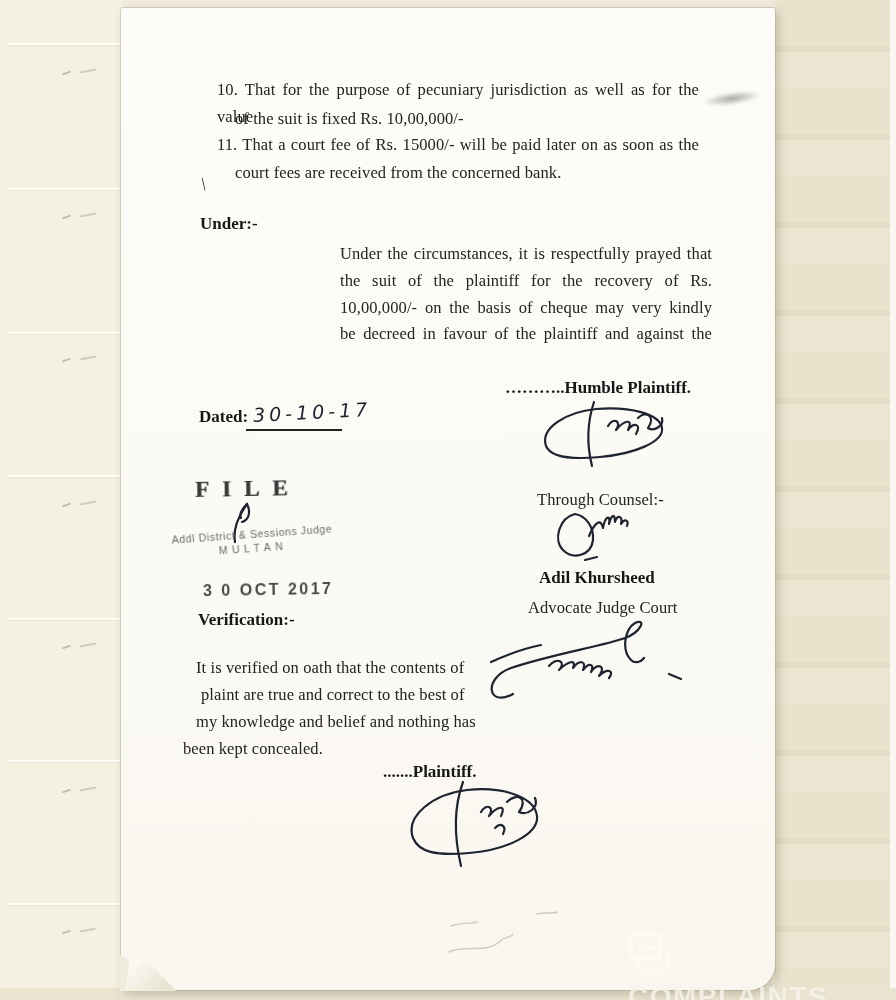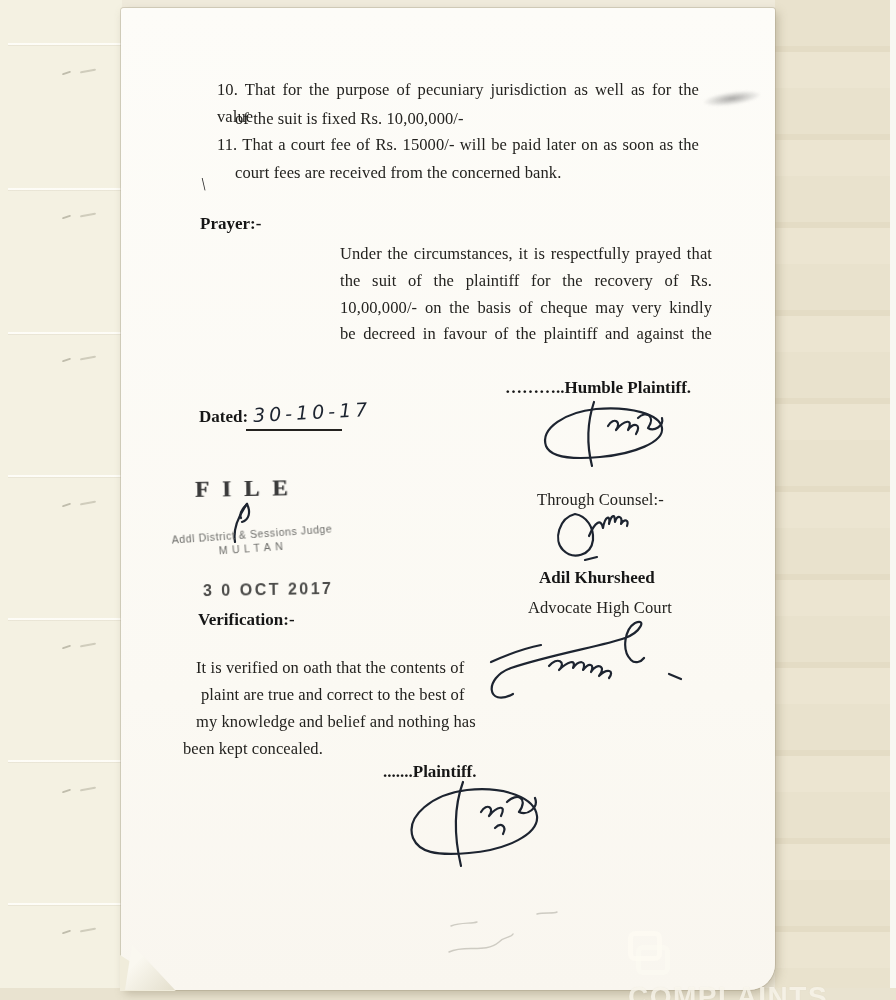--- a/index.html
+++ b/index.html
@@ -126,21 +126,21 @@
 
     <div class="smudge" style="left:582px;top:84px;"></div>
 
     <div class="abs bodytext just" style="left:96px;top:68px;width:482px;">10. That for the purpose of pecuniary jurisdiction as well as for the value</div>
     <div class="abs bodytext" style="left:114px;top:97px;width:482px;">of the suit is fixed Rs. 10,00,000/-</div>
     <div class="abs bodytext just" style="left:96px;top:123px;width:482px;">11. That a court fee of Rs. 15000/- will be paid later on as soon as the</div>
     <div class="abs bodytext" style="left:114px;top:151px;width:482px;">court fees are received from the concerned bank.</div>
 
     <div class="abs" style="left:80px;top:166px;font-size:18px;color:#2a2a2a;transform:rotate(6deg);">\</div>
 
-    <div class="abs bold h17" style="left:79px;top:206px;">Prayer:-</div>
+    <div class="abs bold h17" style="left:79px;top:206px;">Under:-</div>
     <div class="abs bodytext just" style="left:219px;top:233px;width:372px;line-height:26.5px;">Under the circumstances, it is respectfully prayed that</div>
     <div class="abs bodytext just" style="left:219px;top:259px;width:372px;">the suit of the plaintiff for the recovery of Rs.</div>
     <div class="abs bodytext just" style="left:219px;top:286px;width:372px;">10,00,000/- on the basis of cheque may very kindly</div>
     <div class="abs bodytext just" style="left:219px;top:312px;width:372px;">be decreed in favour of the plaintiff and against the</div>
 
     <div class="abs bold h17" style="left:384px;top:370px;">………..Humble Plaintiff.</div>
     <svg class="ink abs" style="left:413px;top:390px;" width="138" height="74" viewBox="0 0 138 74">
       <path d="M12,48 C6,30 32,14 62,11 C96,8 126,16 128,30 C130,44 100,56 66,59 C34,62 16,58 12,48"></path>
       <path d="M60,4 C54,22 52,44 58,68"></path>
       <path d="M74,28 C80,18 88,24 82,32 C90,22 100,20 94,32 C100,24 108,26 102,36"></path>
@@ -164,21 +164,21 @@
     </div>
     <div class="abs date-stamp" style="left:82px;top:573px;">3 0 OCT 2017</div>
 
     <div class="abs bodytext" style="left:416px;top:478px;">Through Counsel:-</div>
     <svg class="ink abs" style="left:428px;top:498px;" width="95" height="58" viewBox="0 0 95 58">
       <path d="M26,8 C10,12 4,34 14,44 C24,54 42,50 44,34 C45,22 38,10 26,8"></path>
       <path d="M40,30 C46,16 52,12 54,22 C56,10 62,8 60,18 C62,10 66,6 66,16 C68,8 74,10 72,18 C76,12 80,14 78,20"></path>
       <path d="M36,54 L48,51"></path>
     </svg>
     <div class="abs bold h17" style="left:418px;top:560px;">Adil Khursheed</div>
-    <div class="abs bodytext" style="left:407px;top:586px;">Advocate High Court</div>
+    <div class="abs bodytext" style="left:407px;top:586px;">Advocate Judge Court</div>
     <svg class="ink abs" style="left:362px;top:608px;" width="218" height="92" viewBox="0 0 218 92">
       <path d="M8,46 C30,36 48,31 58,29"></path>
       <path d="M30,78 C4,92 0,62 28,52 C70,38 120,30 142,22 C158,16 164,2 152,7 C142,13 138,34 148,44 C152,48 158,46 161,42"></path>
       <path d="M66,50 C74,40 84,46 76,54 C84,46 94,42 90,52 C96,44 104,44 100,54 C106,46 112,48 108,56 C114,46 124,50 116,60 C124,52 132,54 126,62"></path>
       <path d="M186,58 L198,63"></path>
     </svg>
 
     <div class="abs bold h17" style="left:77px;top:602px;">Verification:-</div>
     <div class="abs bodytext" style="left:80px;top:673px;width:290px;">plaint are true and correct to the best of</div>
     <div class="abs bodytext" style="left:75px;top:646px;width:290px;">It is verified on oath that the contents of</div>

